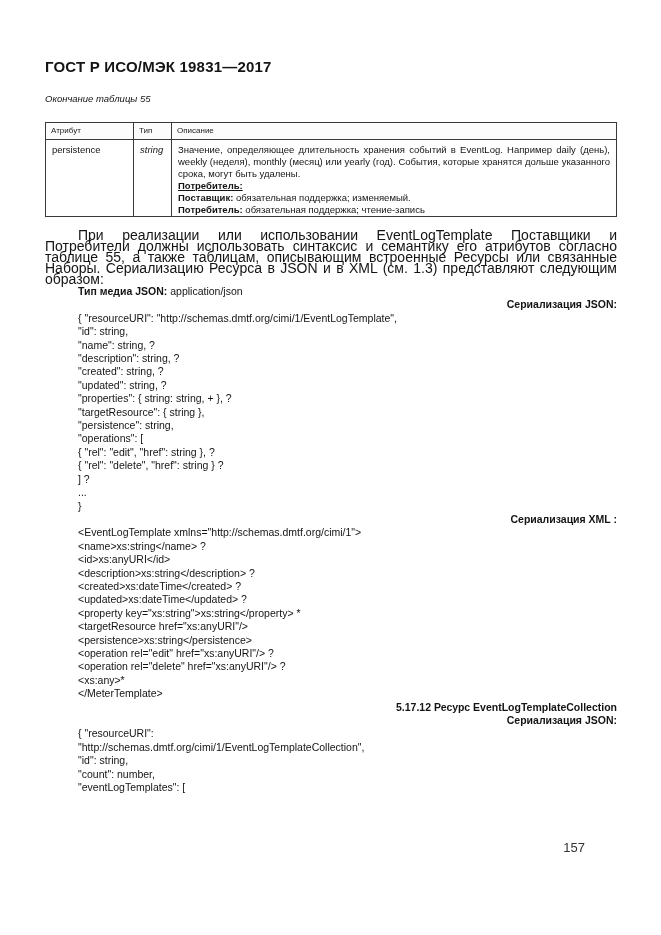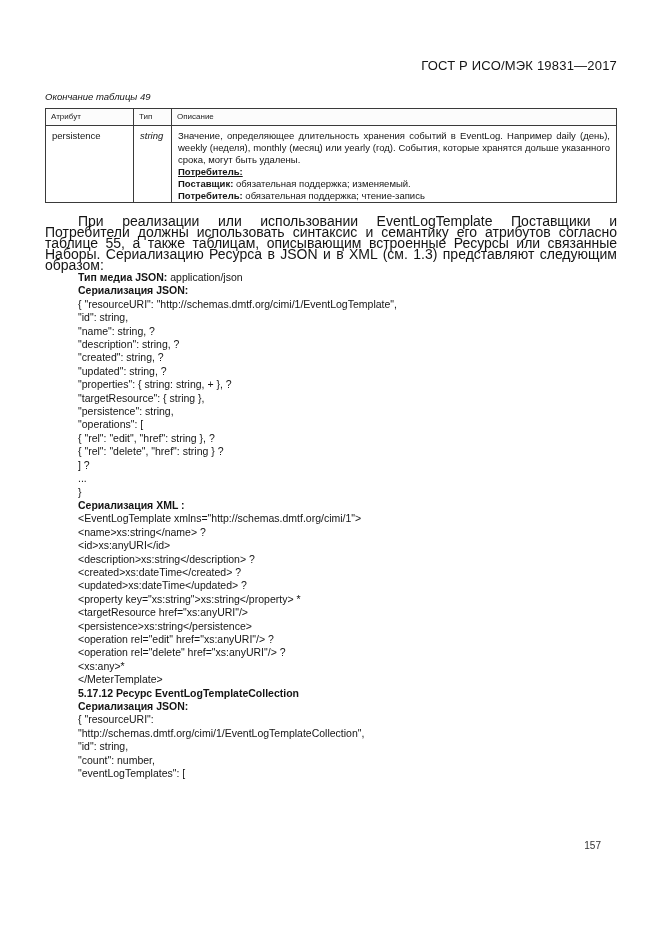--- a/index.html
+++ b/index.html
@@ -8,91 +8,91 @@
     width: 661px;
     height: 935px;
     position: relative;
     overflow: hidden;
     font-family: "Liberation Sans", sans-serif;
     color: #141414;
   }
   .page { padding: 58px 44px 0 45px; }
 
   .doc-header {
-    text-align: right;
-    font-weight: normal;
-    font-size: 13px;
+    text-align: left;
+    font-weight: bold;
+    font-size: 15px;
     letter-spacing: 0.2px;
   }
 
   .table-caption {
     font-style: italic;
     font-size: 9.5px;
     margin-top: 18px;
   }
 
   table.attr-table {
     width: 100%;
     border-collapse: collapse;
-    margin-top: 6px;
+    margin-top: 18px;
   }
   .attr-table th, .attr-table td {
     border: 1px solid #3a3a3a;
     vertical-align: top;
     text-align: left;
   }
   .attr-table th {
     font-weight: normal;
     font-size: 8px;
     color: #222;
     padding: 3px 5px 4px 5px;
     background: #fcfcfc;
   }
   .attr-table td {
     font-size: 9.5px;
     line-height: 12px;
     padding: 4px 6px 0 6px;
   }
   .cell-type { font-style: italic; }
   .cell-desc div { text-align: justify; }
-  .b { font-weight: bold; }
+  .b { font-weight: bold; text-align: right; }
   .constraints { font-weight: bold; text-decoration: underline; }
 
   .para {
     font-size: 14px;
     line-height: 11px;
     text-align: justify;
     text-indent: 33px;
     margin-top: 13px;
   }
 
   .code-block { margin-top: 0; }
   .line, .code-line {
     margin-left: 33px;
     font-size: 10.5px;
     line-height: 13.4px;
     white-space: pre-wrap;
   }
 
   .page-number {
     position: absolute;
-    right: 60px;
+    right: 76px;
     top: 840px;
-    font-size: 10px;
+    font-size: 13px;
     color: #333;
   }
 </style>
 </head>
 <body>
 
 <div class="page">
 
   <div class="doc-header">ГОСТ Р ИСО/МЭК 19831—2017</div>
 
-  <div class="table-caption">Окончание таблицы 49</div>
+  <div class="table-caption">Окончание таблицы 55</div>
 
   <table class="attr-table">
     <colgroup>
       <col style="width:88px">
       <col style="width:38px">
       <col>
     </colgroup>
     <thead>
       <tr>
         <th>Атрибут</th>

